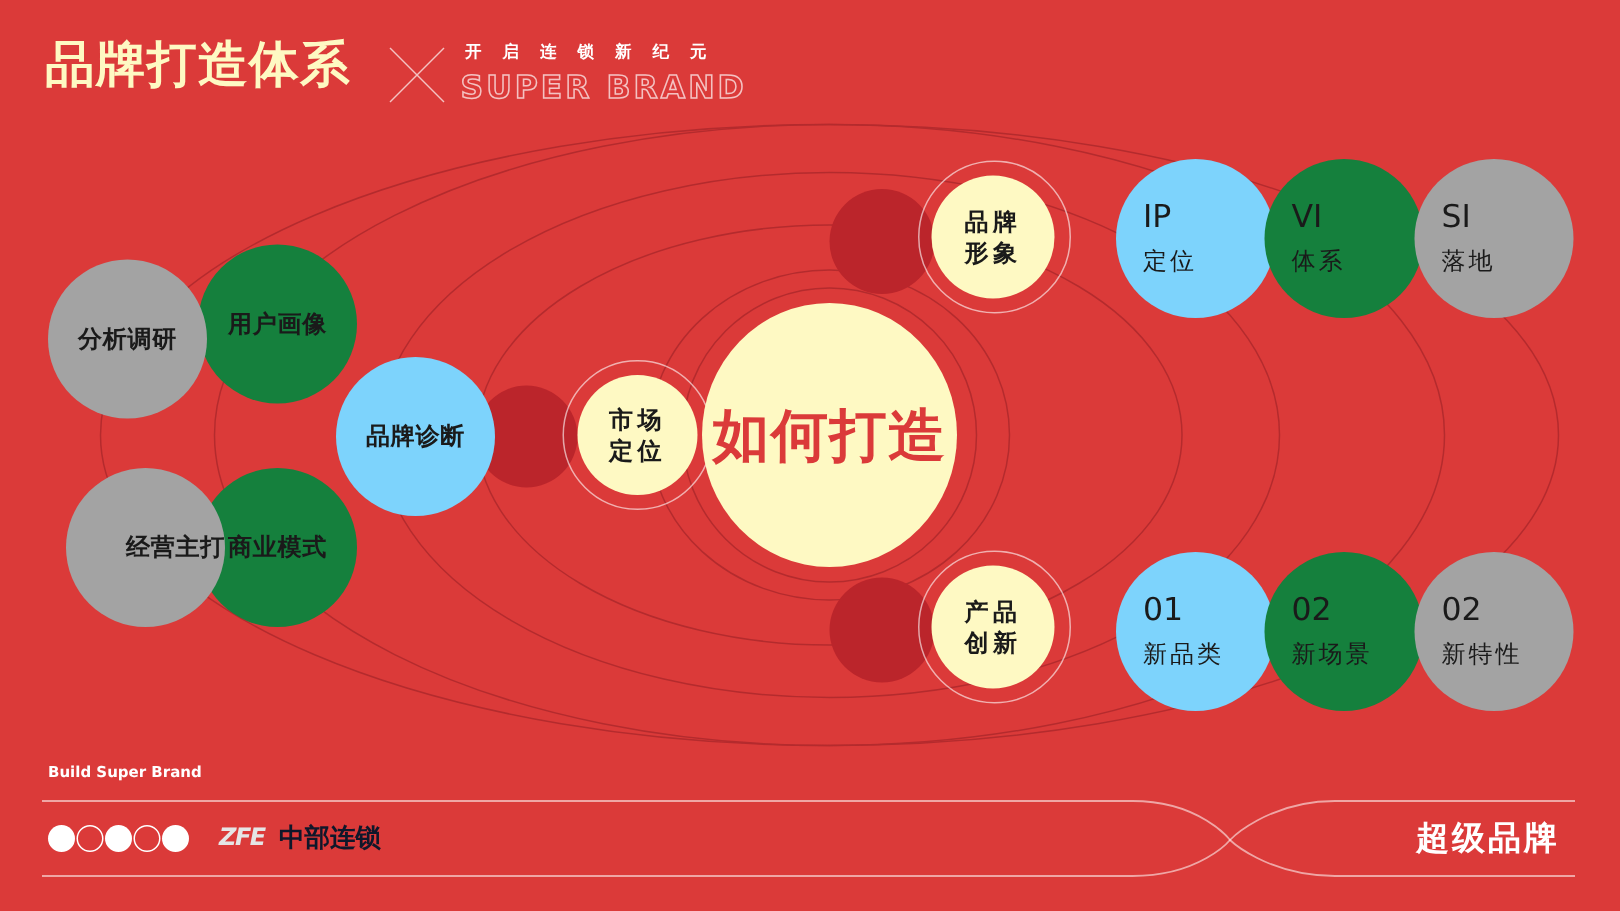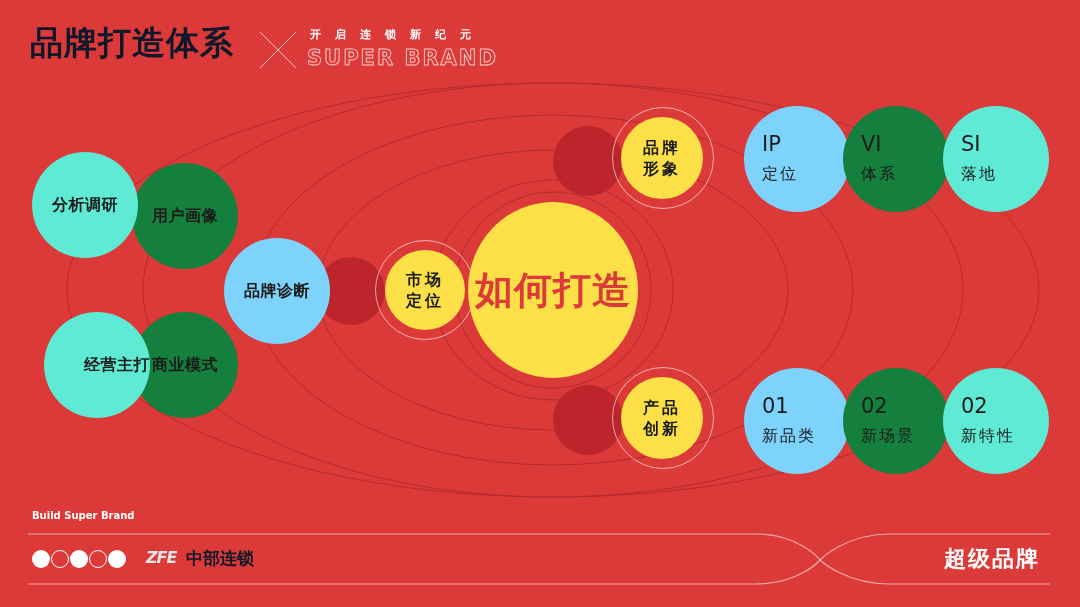--- a/index.html
+++ b/index.html
@@ -4,43 +4,43 @@
   <style>
     html, body { margin:0; padding:0; }
     body {
       width:1080px; height:607px; overflow:hidden;
       background:#db3a39;
       font-family:"DejaVu Sans", sans-serif;
       position:relative;
     }
     .abs { position:absolute; }
     .title {
-      left:30px; top:26px; font-size:33px; font-weight:bold; color:#0f172a;
+      left:30px; top:26px; font-size:33px; font-weight:bold; color:#fef9c3;
       letter-spacing:1px; line-height:1;
     }
     .xmark { left:258px; top:30px; width:40px; height:40px; }
     .subtitle-cn {
       left:310px; top:27px; font-size:11px; color:#fff; letter-spacing:14px; font-weight:bold;text-align:right;
     }
     .subtitle-en {
       left:307px; top:46px; font-size:21px; font-weight:bold; color:transparent;
       -webkit-text-stroke:1px #f4c2c2; letter-spacing:2px;
       font-family:"DejaVu Sans", sans-serif;
     }
     svg.bg { position:absolute; left:0; top:0; }
     .circle {
       position:absolute; border-radius:50%;
       display:flex; align-items:center; justify-content:center;
       color:#1a1a1a; text-align:center;
     }
-    .c-light { background:#5eead4; }
+    .c-light { background:#a3a3a3; }
     .c-mid { background:#7dd3fc; }
     .c-dark { background:#15803d; }
     .c-red { background:#bb252b; }
-    .c-white { background:#fde047; }
+    .c-white { background:#fef9c3; }
     .lbl4 { font-size:16px; font-weight:bold; letter-spacing:0.5px; }
     .lbl2 { font-size:16px; font-weight:bold; line-height:21px; letter-spacing:3px; }
     .ring {
       position:absolute; border-radius:50%; border:1px solid rgba(255,255,255,0.6);
       box-sizing:border-box;
     }
     .center-lbl { font-size:38px; font-weight:bold; color:#db3a39; letter-spacing:1px; }
     .card {
       position:absolute; border-radius:50%; width:106px; height:106px;
       box-sizing:border-box; padding-left:18px; padding-top:26px; color:#1a1a1a;
@@ -75,21 +75,21 @@
 <svg class="abs xmark" viewBox="0 0 40 40">
   <line x1="2" y1="2" x2="38" y2="38" stroke="#f4c2c2" stroke-width="1"></line>
   <line x1="38" y1="2" x2="2" y2="38" stroke="#f4c2c2" stroke-width="1"></line>
 </svg>
 <div class="abs subtitle-cn">开启连锁新纪元</div>
 <div class="abs subtitle-en">SUPER BRAND</div>
 
 <div class="circle c-dark" style="left:132px;top:163px;width:106px;height:106px;">
   <span class="lbl4">用户画像</span>
 </div>
-<div class="circle c-light" style="left:32px;top:152px;width:106px;height:106px;">
+<div class="circle c-light" style="left:32px;top:173px;width:106px;height:106px;">
   <span class="lbl4">分析调研</span>
 </div>
 <div class="circle c-dark" style="left:132px;top:312px;width:106px;height:106px;">
   <span class="lbl4">商业模式</span>
 </div>
 <div class="circle c-light" style="left:44px;top:312px;width:106px;height:106px;justify-content:flex-end;">
   <span class="lbl4">经营主打</span>
 </div>
 
 <div class="circle c-red" style="left:317px;top:257px;width:68px;height:68px;"></div>

